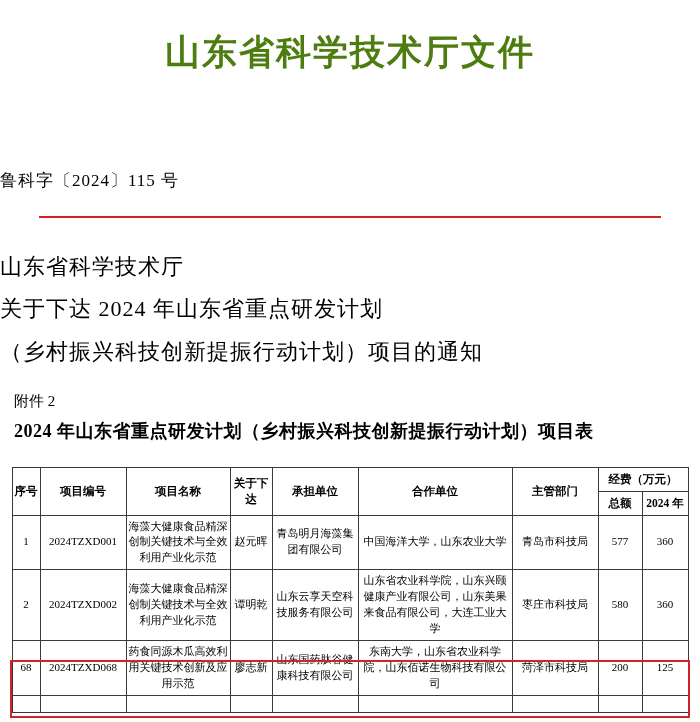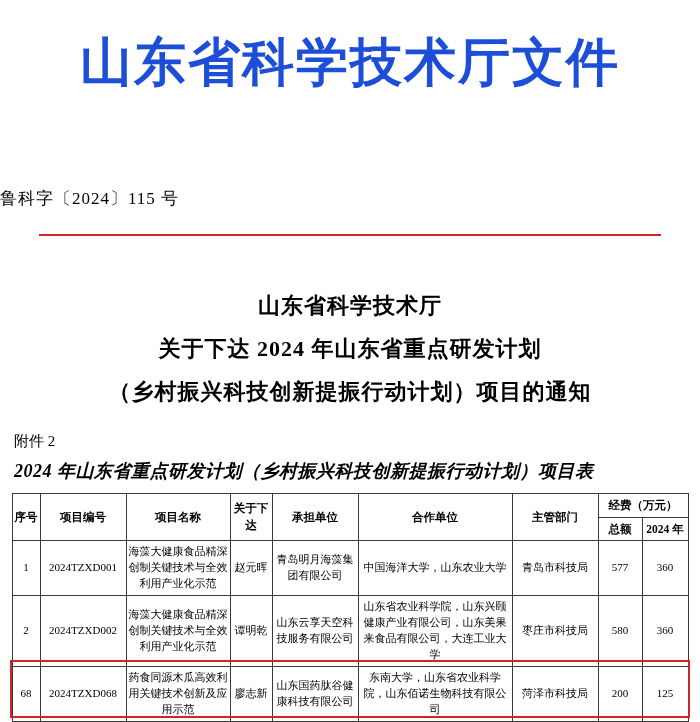--- a/index.html
+++ b/index.html
@@ -21,24 +21,24 @@
     position: relative;
     box-sizing: border-box;
   }
 
   
   .masthead {
     text-align: center;
     padding-top: 34px;
   }
   .masthead-title {
-    color: #1d4ed8;
+    color: #4d7c0f;
     font-family: "Liberation Serif", serif;
     font-weight: bold;
-    font-size: 52px;
+    font-size: 35px;
     letter-spacing: 2px;
     line-height: 1.1;
     white-space: nowrap;
   }
 
   .doc-number {
     text-align: left;
     font-size: 17px;
     letter-spacing: 1px;
     margin-top: 96px;
@@ -47,42 +47,40 @@
 
   .red-rule {
     width: 622px;
     height: 2px;
     background: #d2232a;
     margin: 24px auto 0 auto;
   }
 
   
   .title-block {
-    margin-top: 49px;
-    text-align: center;
-    font-weight: bold;
+    margin-top: 28px;
+    font-weight: normal;
     font-size: 22px;
     line-height: 1.95;
     letter-spacing: 1px;
   }
   .title-block .l1 { font-size: 22px; }
   .title-block .l2 { font-size: 22px; }
   .title-block .l3 { font-size: 22px; }
 
   
   .attachment-label {
     margin: 18px 0 4px 14px;
     font-size: 15px;
   }
   .attachment-title {
-    margin: 8px 0 10px 14px;
+    margin: 8px 0 24px 14px;
     font-size: 18px;
     font-weight: bold;
     letter-spacing: 0.5px;
-    font-style: italic;
   }
 
   
   table.proj {
     border-collapse: collapse;
     width: 676px;
     margin: 0 auto;
     font-size: 11px;
     font-family: "Liberation Serif", serif;
     table-layout: fixed;

